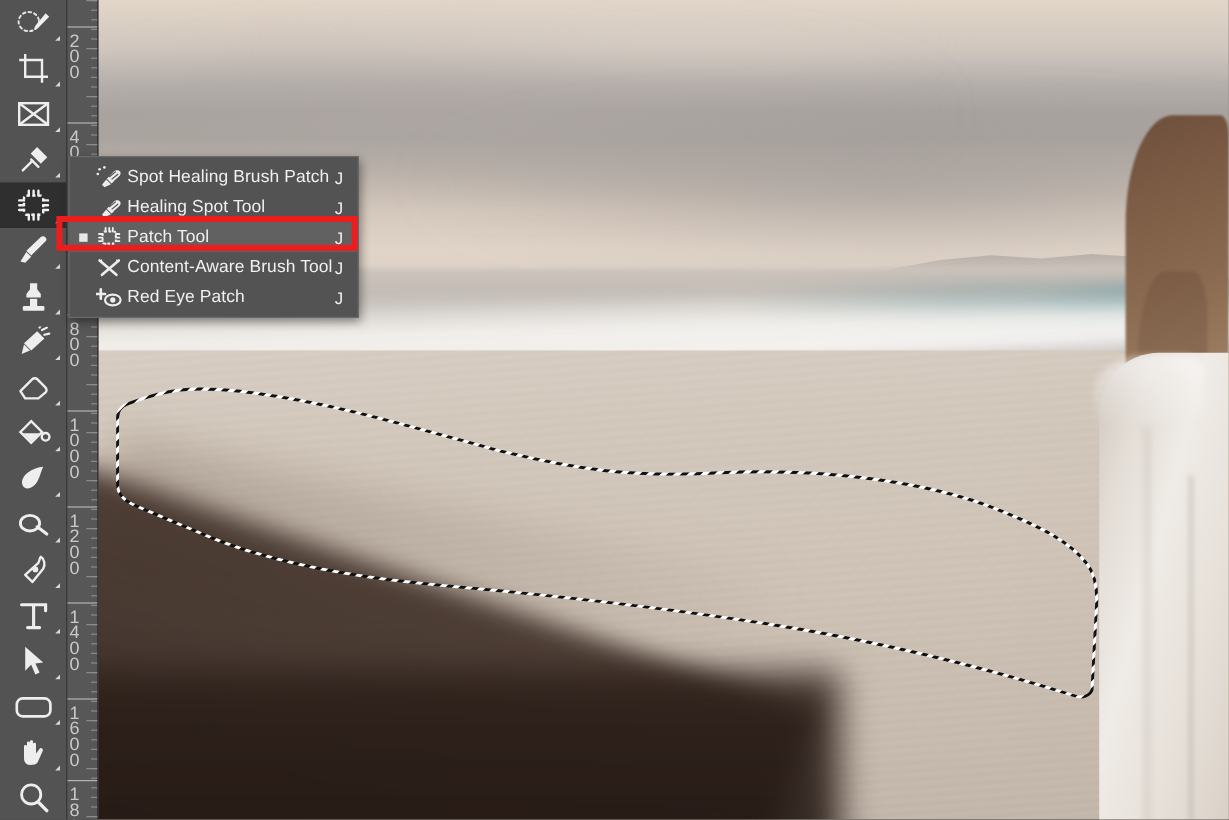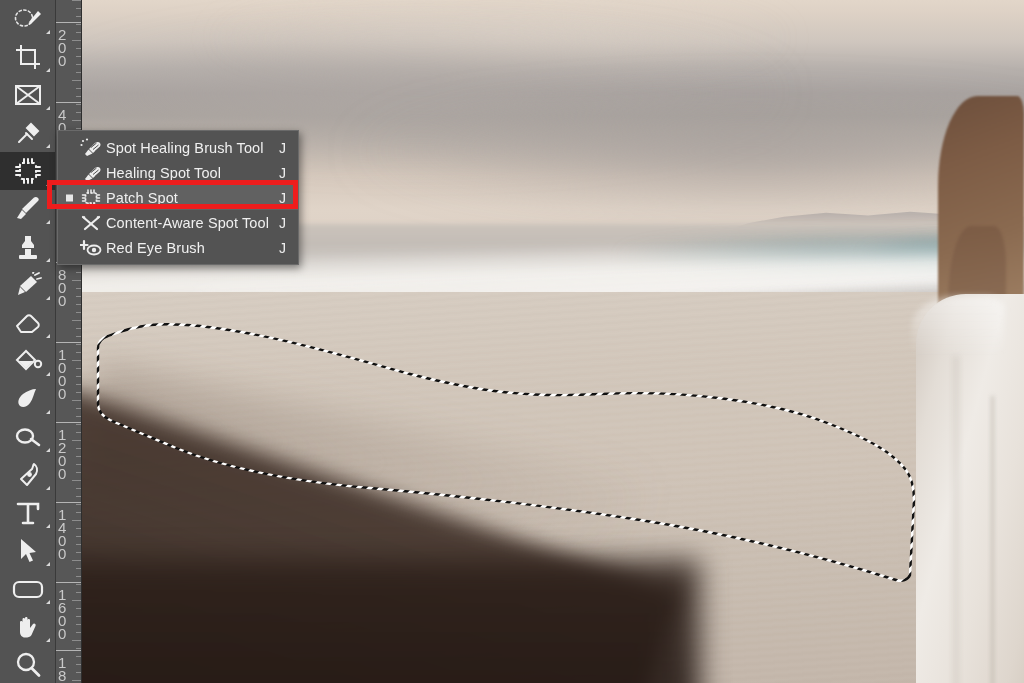--- a/index.html
+++ b/index.html
@@ -496,21 +496,21 @@
               <path d="M13 11.5 L18.5 7"></path>
               <path d="M15 13.5 L20 9"></path>
             </g>
           <g fill="#ededed">
               <circle cx="3" cy="3" r="1.1"></circle>
               <circle cx="7" cy="1.5" r="1.1"></circle>
               <circle cx="1.5" cy="7" r="1.1"></circle>
             </g>
         </svg>
       </span>
-      <span class="mlabel">Spot Healing Brush Tool</span>
+      <span class="mlabel">Spot Healing Brush Patch</span>
       <span class="mkey">J</span>
     </div>
 
     <div class="mrow">
       <span class="micon">
         <svg width="22" height="20" viewBox="0 0 22 20">
           <g fill="#ededed">
             <path d="M9 11 L15 5 C16.5 3.5, 19 3.5, 20 5 C21 6.5, 20.5 8, 19 9.5 L13 15 Z"></path>
             <path d="M8.5 11.5 L12.5 15.5 L7 18 L5 16 Z"></path>
           </g>
@@ -531,46 +531,46 @@
         <svg width="22" height="20" viewBox="0 0 22 20">
           <rect x="5.5" y="5" width="11" height="10" rx="1.5" fill="none" stroke="#f0f0f0" stroke-width="1.7" stroke-dasharray="2 1.8"></rect>
           <g stroke="#f0f0f0" stroke-width="1.5" stroke-linecap="round">
             <path d="M8 2 L8 5 M11 2 L11 5 M14 2 L14 5"></path>
             <path d="M8 15 L8 18 M11 15 L11 18 M14 15 L14 18"></path>
             <path d="M2.5 7 L5.5 7 M2.5 10 L5.5 10 M2.5 13 L5.5 13"></path>
             <path d="M16.5 7 L19.5 7 M16.5 10 L19.5 10 M16.5 13 L19.5 13"></path>
           </g>
         </svg>
       </span>
-      <span class="mlabel">Patch Spot</span>
+      <span class="mlabel">Patch Tool</span>
       <span class="mkey">J</span>
       <div class="redbox"></div>
     </div>
 
     <div class="mrow">
       <span class="micon">
         <svg width="22" height="20" viewBox="0 0 22 20">
           <g stroke="#ededed" stroke-width="2.2" fill="none" stroke-linecap="round">
             <path d="M3 4 L17 16"></path>
               <path d="M19 4 L5 16"></path>
           </g>
           <path d="M17 3 L20 4.5 L16.5 6.5 Z" fill="#ededed"></path>
           <path d="M5 3 L2 4.5 L5.5 6.5 Z" fill="#ededed"></path>
         </svg>
       </span>
-      <span class="mlabel">Content-Aware Spot Tool</span>
+      <span class="mlabel">Content-Aware Brush Tool</span>
       <span class="mkey">J</span>
     </div>
 
     <div class="mrow">
       <span class="micon">
         <svg width="22" height="20" viewBox="0 0 22 20">
           <path d="M4 3 L4 11 M0.5 7 L7.5 7" stroke="#ededed" stroke-width="2.2" stroke-linecap="round"></path>
           <ellipse cx="14" cy="12" rx="6.5" ry="4.5" fill="none" stroke="#ededed" stroke-width="1.8"></ellipse>
           <circle cx="14" cy="12" r="2.2" fill="#ededed"></circle>
         </svg>
       </span>
-      <span class="mlabel">Red Eye Brush</span>
+      <span class="mlabel">Red Eye Patch</span>
       <span class="mkey">J</span>
     </div>
   </div>
 
 </div>
 
 </body></html>

